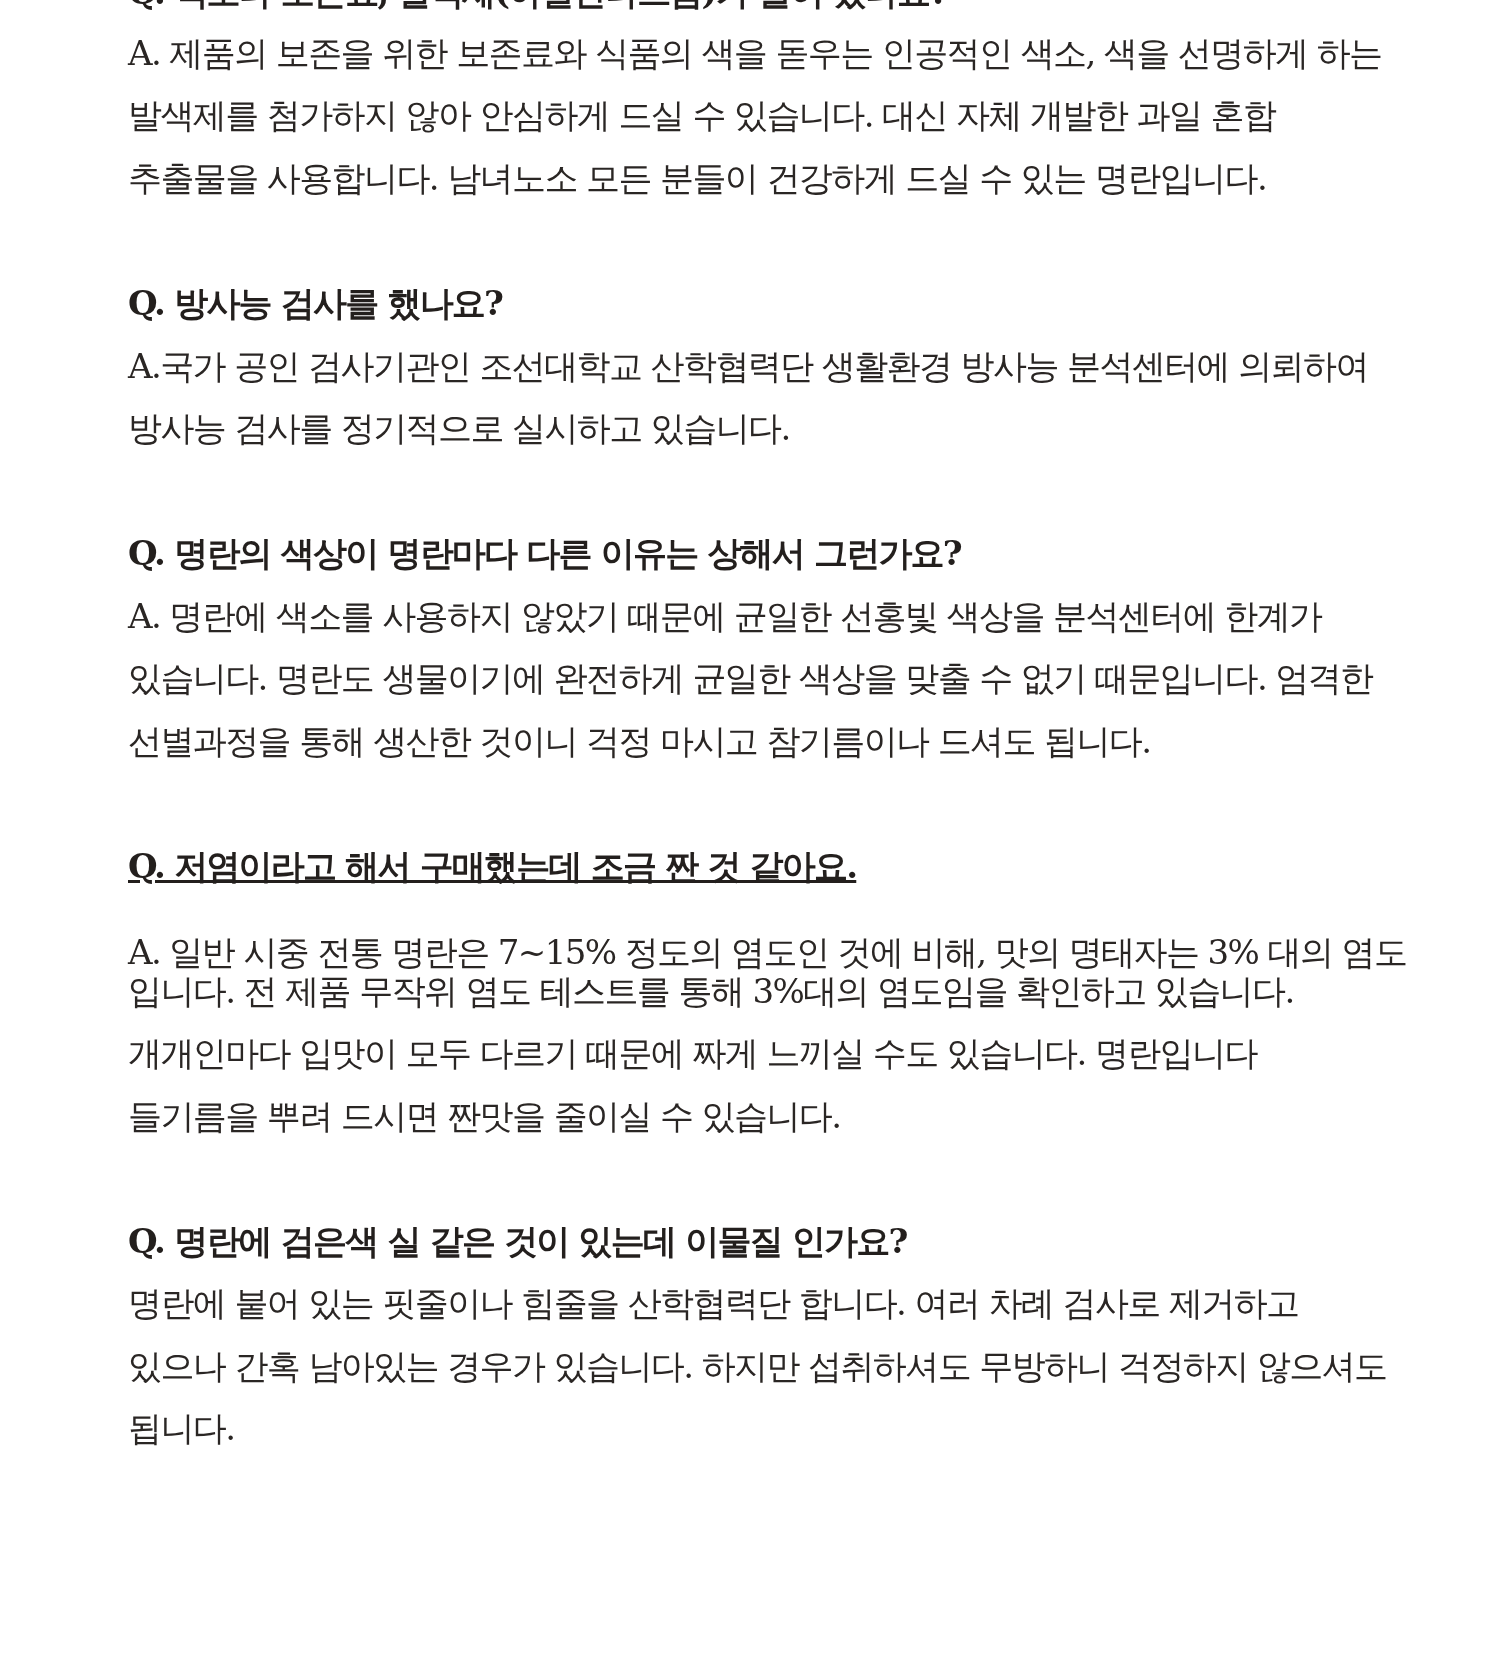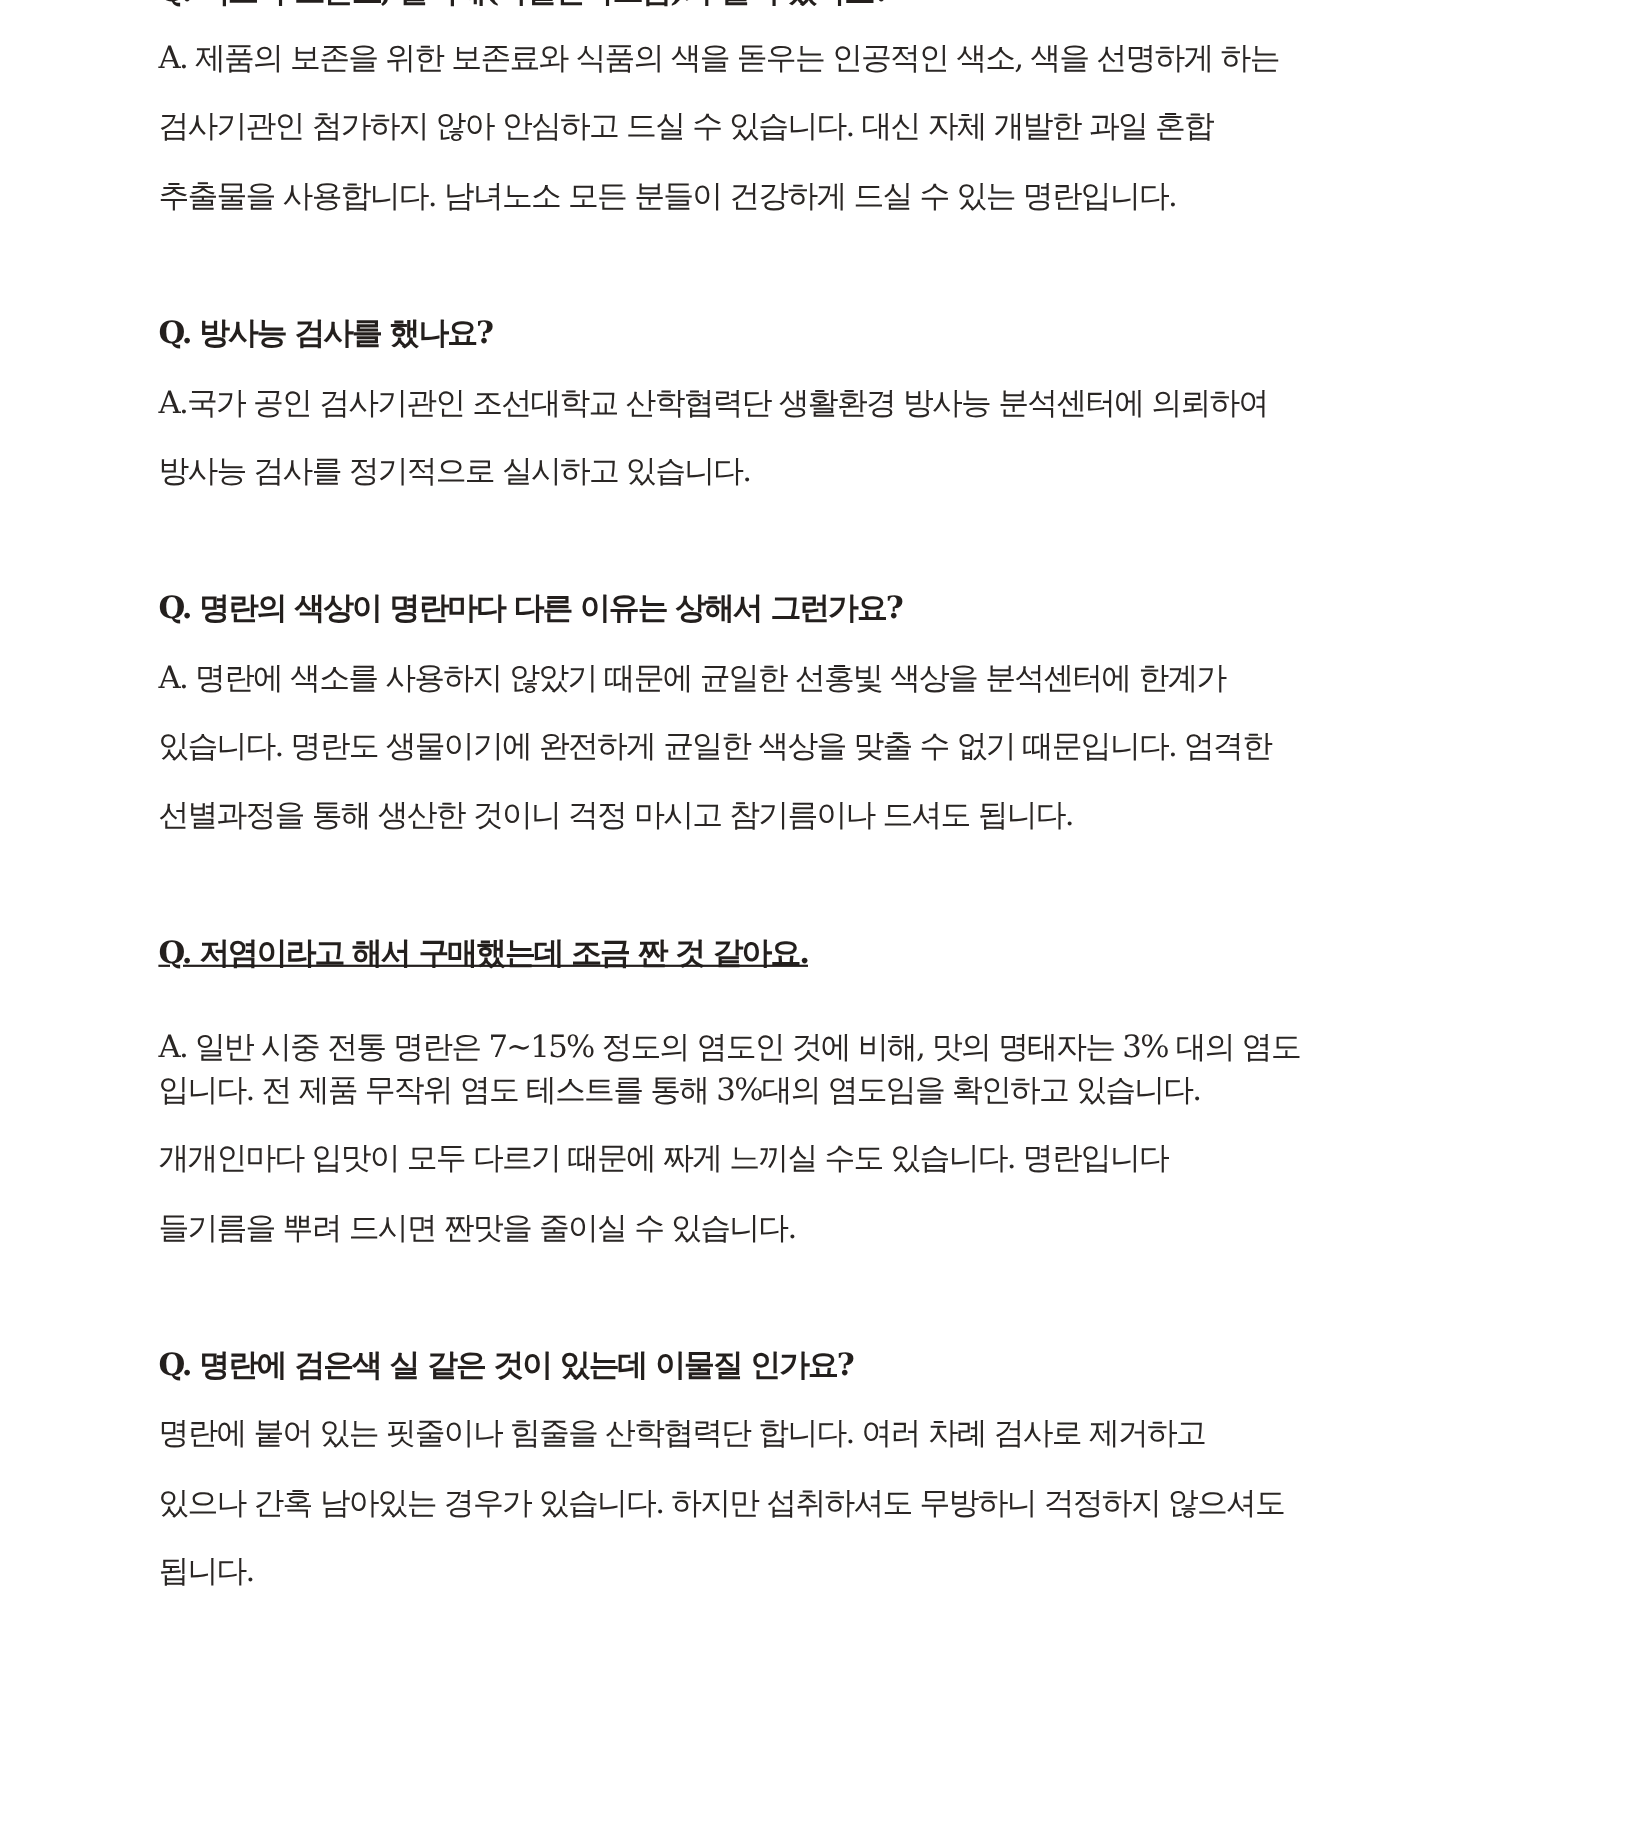--- a/index.html
+++ b/index.html
@@ -16,43 +16,43 @@
       color: #231f1d;
     }
     .page {
       position: absolute;
       left: 128px;
       top: 0;
       width: 1250px;
     }
     .line {
       position: absolute;
-      left: 16px;
+      left: 0;
       white-space: nowrap;
-      font-size: 28px;
+      font-size: 34px;
       line-height: 44px;
       letter-spacing: -1.6px;
     }
     .q {
       font-weight: bold;
       letter-spacing: -1.8px;
     }
     .a {
       font-weight: normal;
       color: #2a2624;
     }
   </style>
 </head>
 <body>
 
 <div class="page">
 
   <div class="line q" style="top:-30px;">Q. 색소나 보존료, 발색제(아질산나트륨)가 들어 있나요?</div>
   <div class="line a" style="top:31px;">A. 제품의 보존을 위한 보존료와 식품의 색을 돋우는 인공적인 색소, 색을 선명하게 하는</div>
-  <div class="line a" style="top:93px;">검사기관인 첨가하지 않아 안심하고 드실 수 있습니다. 대신 자체 개발한 과일 혼합</div>
+  <div class="line a" style="top:93px;">발색제를 첨가하지 않아 안심하게 드실 수 있습니다. 대신 자체 개발한 과일 혼합</div>
   <div class="line a" style="top:156px;">추출물을 사용합니다. 남녀노소 모든 분들이 건강하게 드실 수 있는 명란입니다.</div>
 
   <div class="line q" style="top:281px;">Q. 방사능 검사를 했나요?</div>
   <div class="line a" style="top:344px;">A.국가 공인 검사기관인 조선대학교 산학협력단 생활환경 방사능 분석센터에 의뢰하여</div>
   <div class="line a" style="top:406px;">방사능 검사를 정기적으로 실시하고 있습니다.</div>
 
   <div class="line q" style="top:531px;">Q. 명란의 색상이 명란마다 다른 이유는 상해서 그런가요?</div>
   <div class="line a" style="top:594px;">A. 명란에 색소를 사용하지 않았기 때문에 균일한 선홍빛 색상을 분석센터에 한계가</div>
   <div class="line a" style="top:656px;">있습니다. 명란도 생물이기에 완전하게 균일한 색상을 맞출 수 없기 때문입니다. 엄격한</div>
   <div class="line a" style="top:719px;">선별과정을 통해 생산한 것이니 걱정 마시고 참기름이나 드셔도 됩니다.</div>

